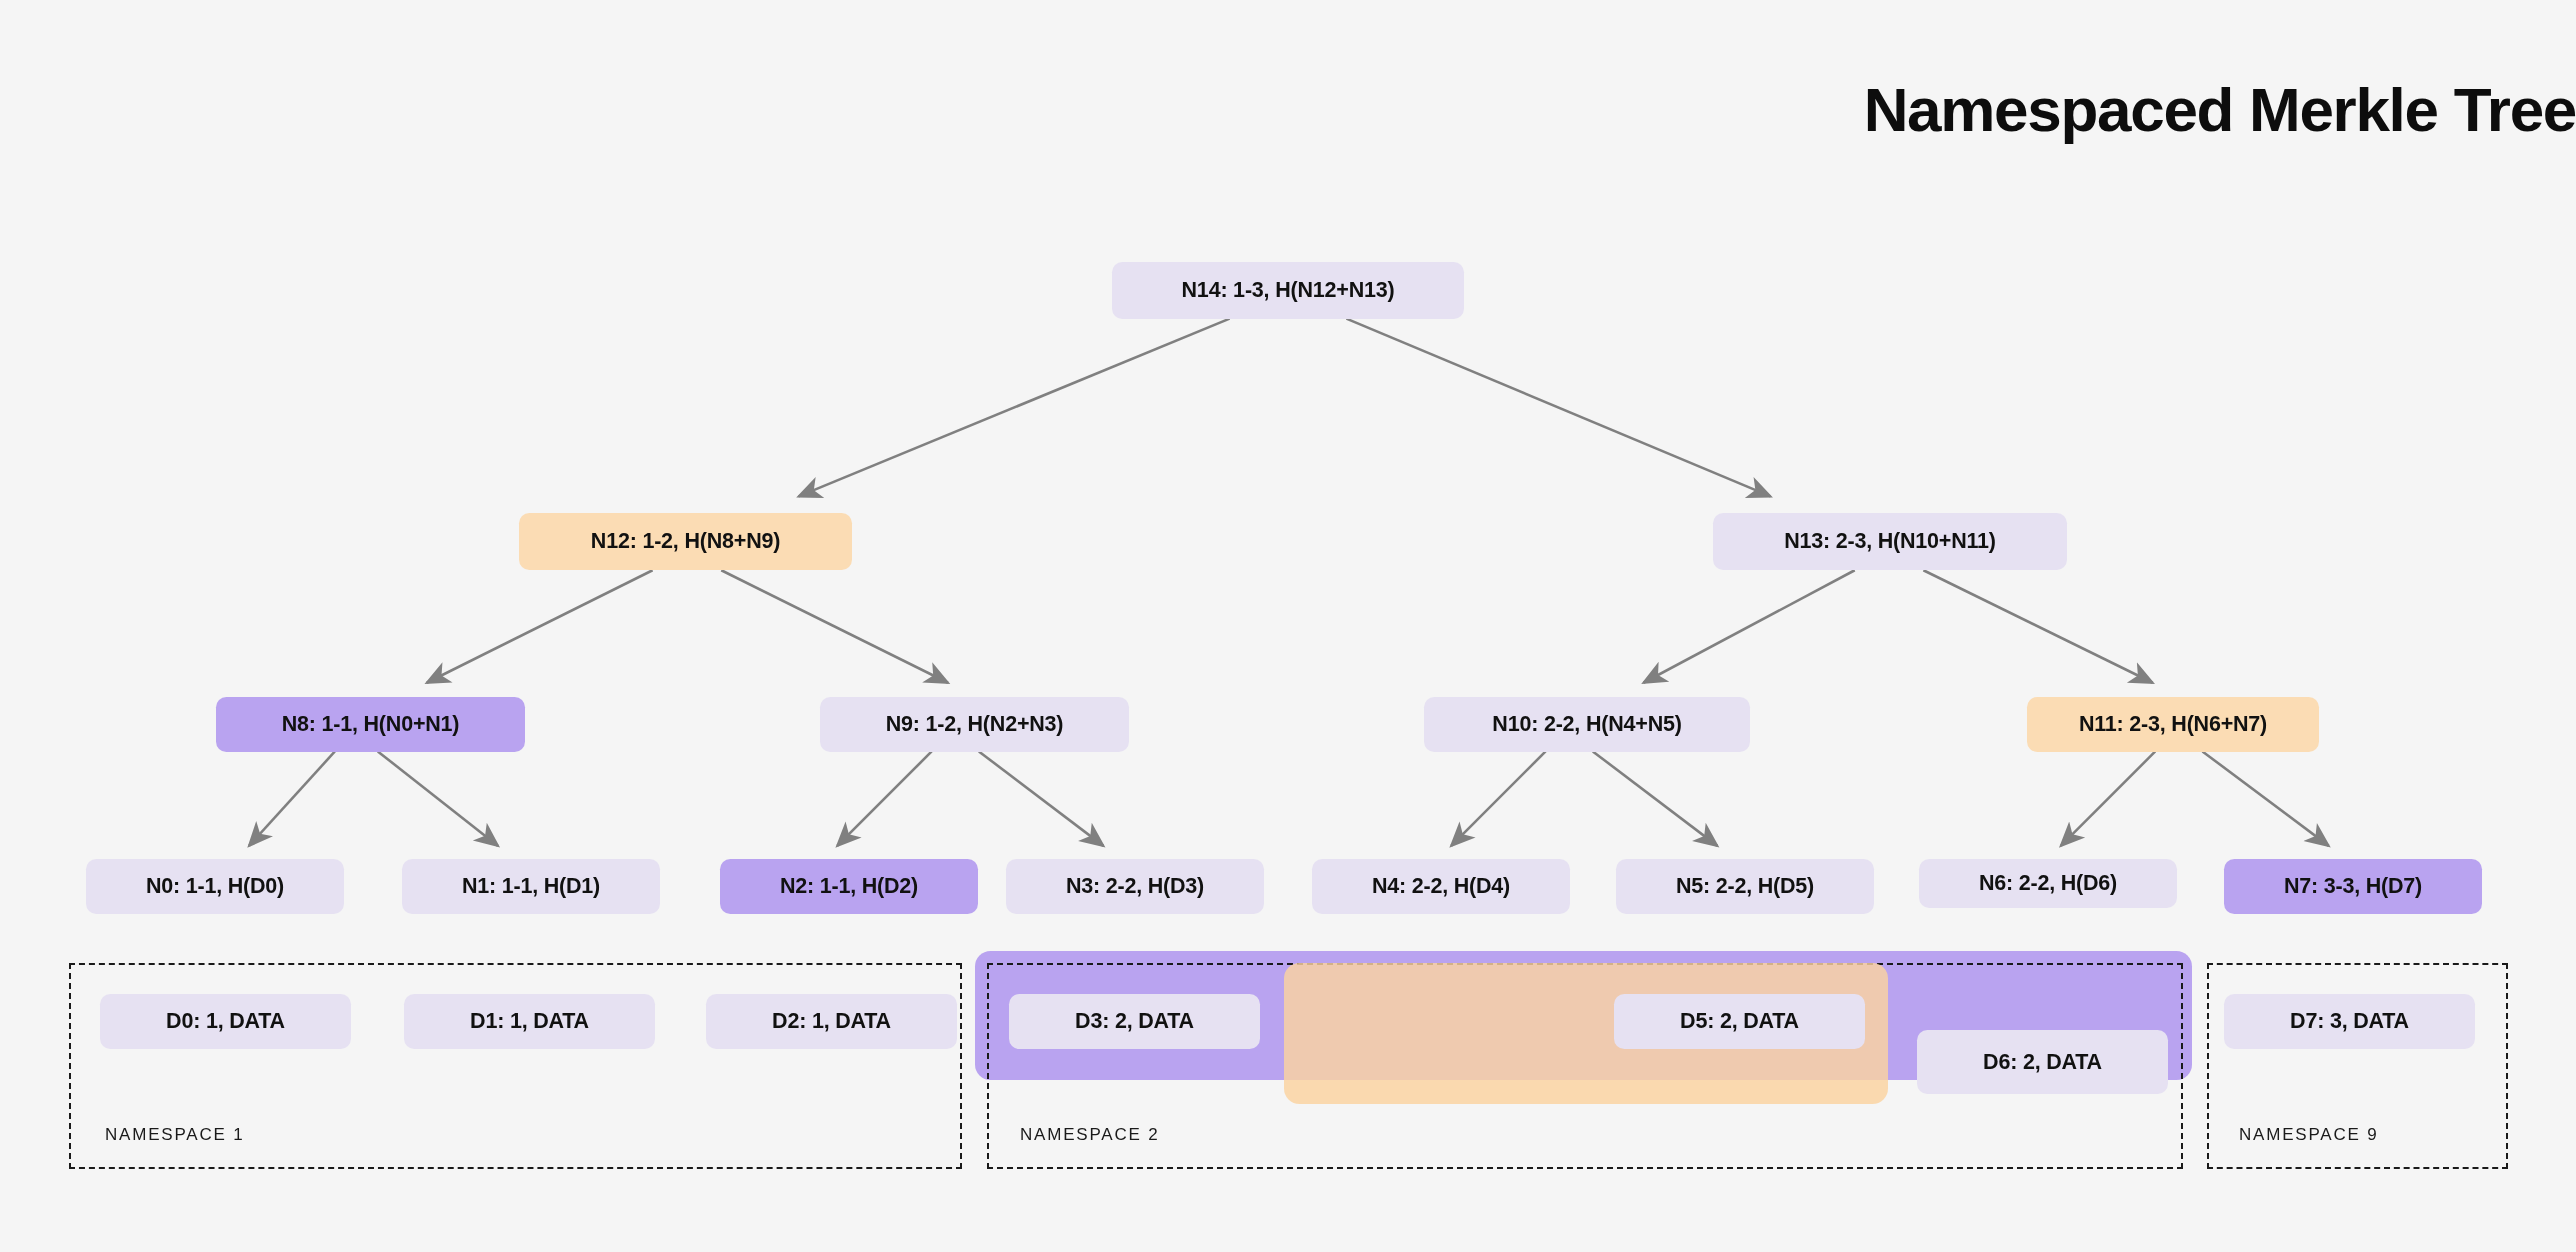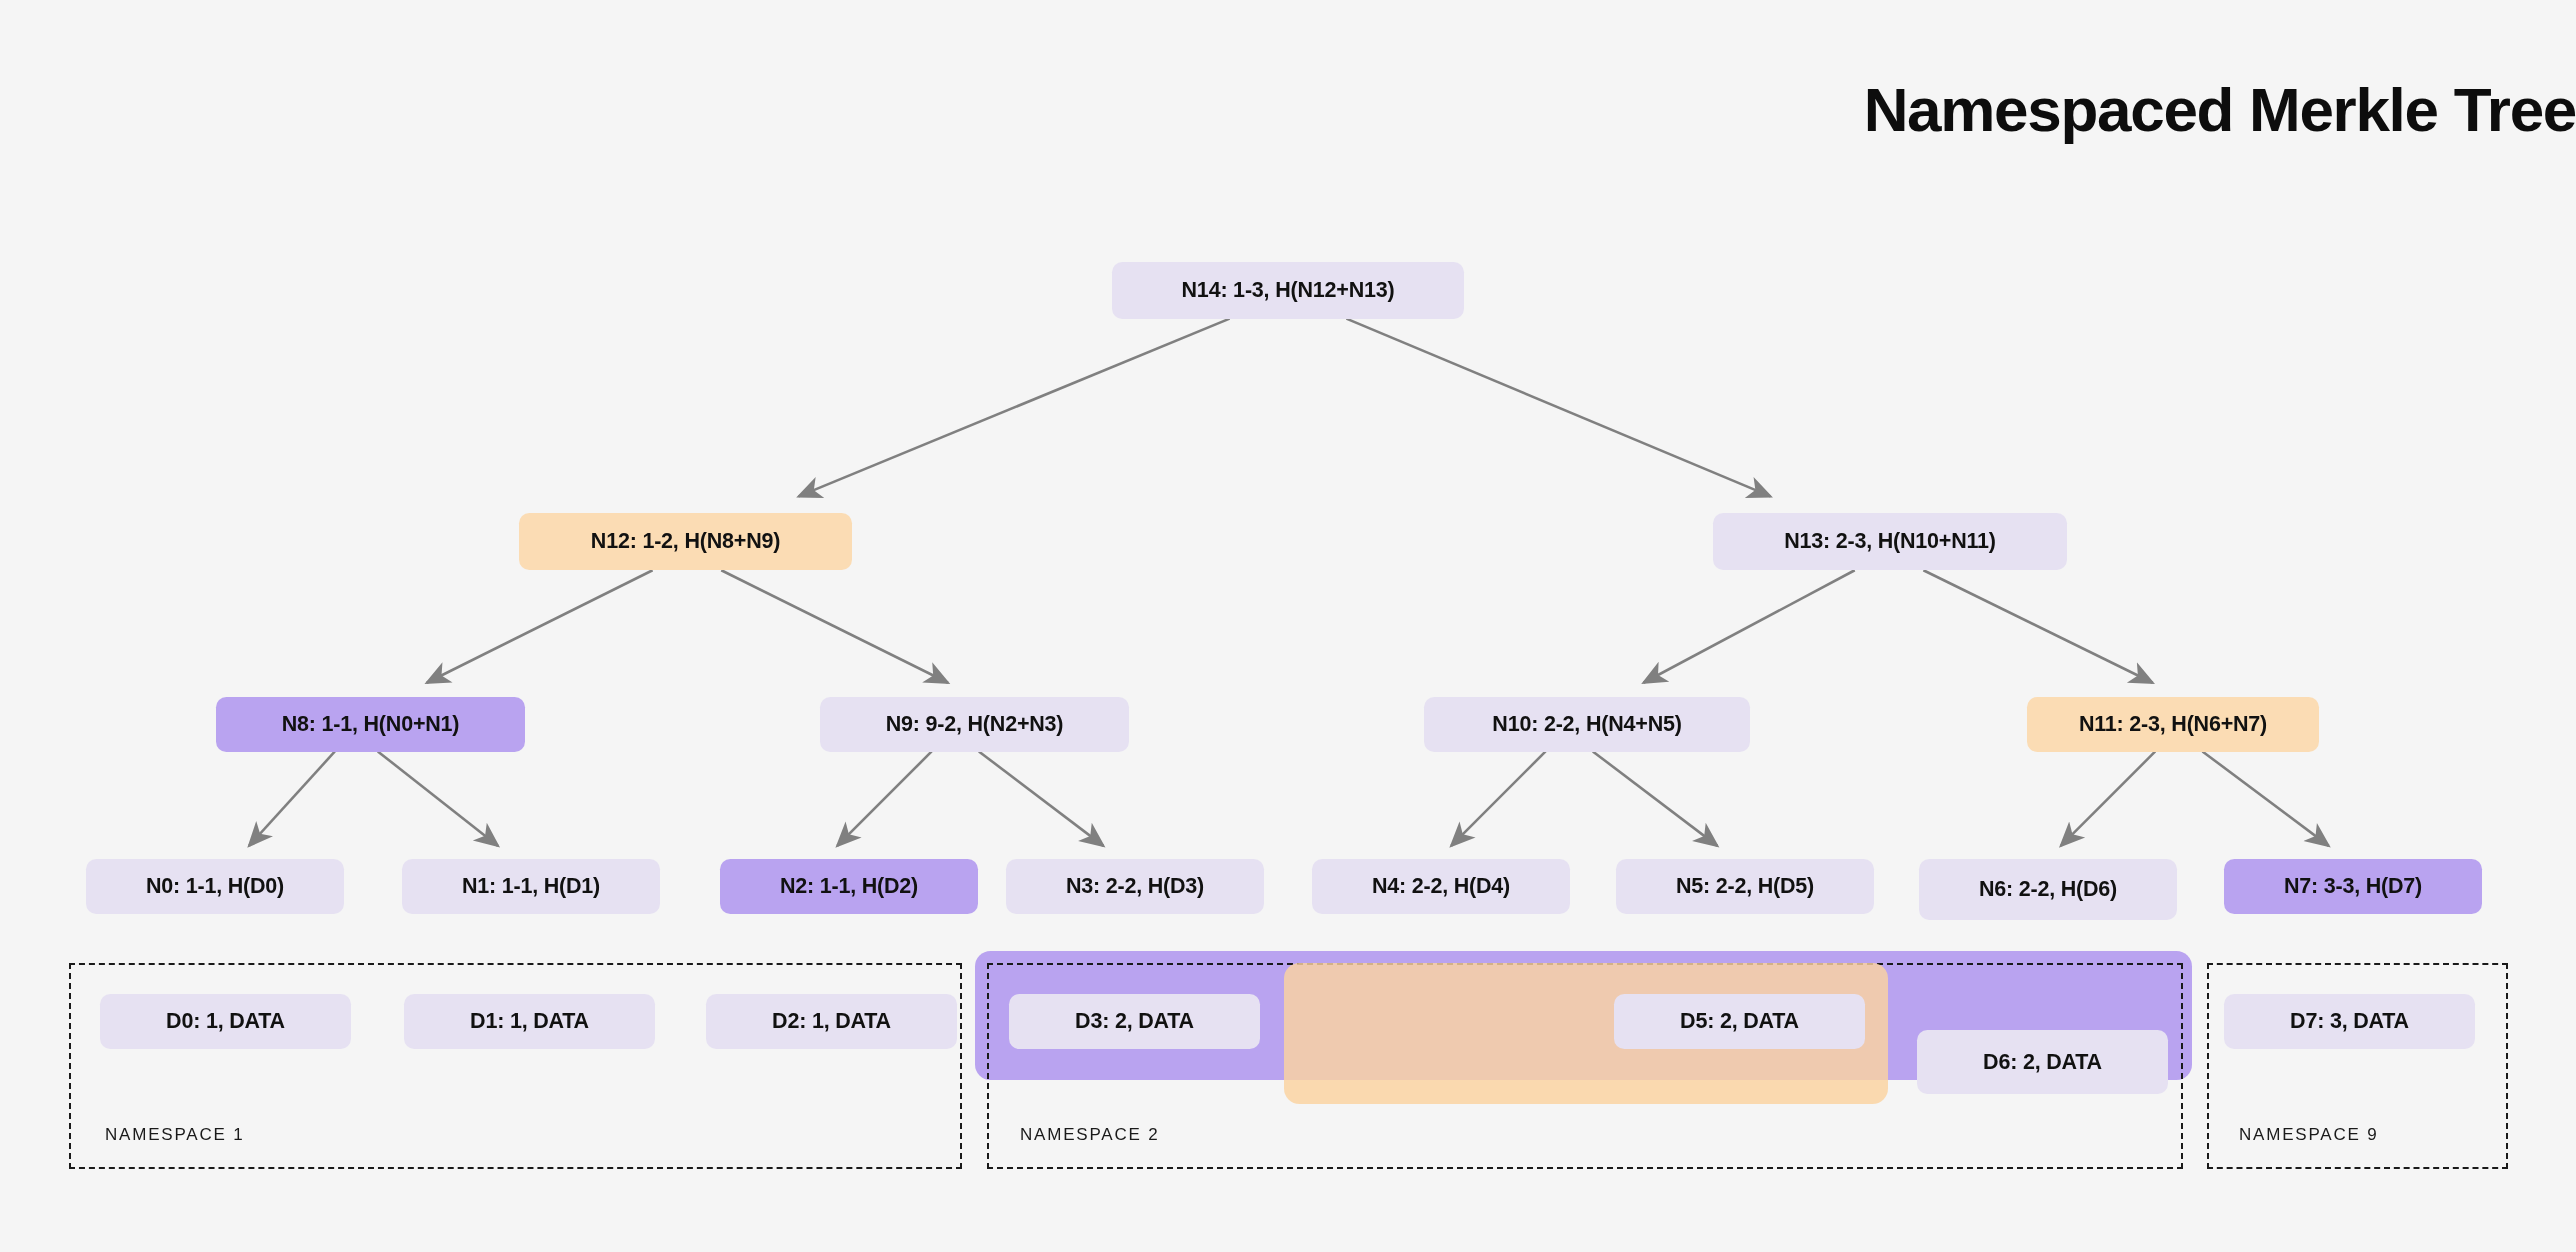--- a/index.html
+++ b/index.html
@@ -135,21 +135,21 @@
     <span>N12: 1-2, H(N8+N9)</span>
   </div>
   <div class="node fill-lav" style="left:1713px; top:513px; width:354px; height:57px;">
     <span>N13: 2-3, H(N10+N11)</span>
   </div>
 
   <div class="node fill-purple" style="left:216px; top:697px; width:309px; height:55px;">
     <span>N8: 1-1, H(N0+N1)</span>
   </div>
   <div class="node fill-lav" style="left:820px; top:697px; width:309px; height:55px;">
-    <span>N9: 9-2, H(N2+N3)</span>
+    <span>N9: 1-2, H(N2+N3)</span>
   </div>
   <div class="node fill-lav" style="left:1424px; top:697px; width:326px; height:55px;">
     <span>N10: 2-2, H(N4+N5)</span>
   </div>
   <div class="node fill-orange" style="left:2027px; top:697px; width:292px; height:55px;">
     <span>N11: 2-3, H(N6+N7)</span>
   </div>
 
   <div class="node fill-lav" style="left:86px; top:859px; width:258px; height:55px;">
     <span>N0: 1-1, H(D0)</span>
@@ -162,21 +162,21 @@
   </div>
   <div class="node fill-lav" style="left:1006px; top:859px; width:258px; height:55px;">
     <span>N3: 2-2, H(D3)</span>
   </div>
   <div class="node fill-lav" style="left:1312px; top:859px; width:258px; height:55px;">
     <span>N4: 2-2, H(D4)</span>
   </div>
   <div class="node fill-lav" style="left:1616px; top:859px; width:258px; height:55px;">
     <span>N5: 2-2, H(D5)</span>
   </div>
-  <div class="node fill-lav" style="left:1919px; top:859px; width:258px; height:61px;text-align:right;">
+  <div class="node fill-lav" style="left:1919px; top:859px; width:258px; height:49px;text-align:right;">
     <span>N6: 2-2, H(D6)</span>
   </div>
   <div class="node fill-purple" style="left:2224px; top:859px; width:258px; height:55px;">
     <span>N7: 3-3, H(D7)</span>
   </div>
 
   <div class="band band-purple" style="left:975px; top:951px; width:1217px; height:129px;"></div>
   <div class="band band-orange" style="left:1284px; top:963px; width:604px; height:141px;"></div>
 
   <div class="ns-box" style="left:69px; top:963px; width:893px; height:206px;"></div>

